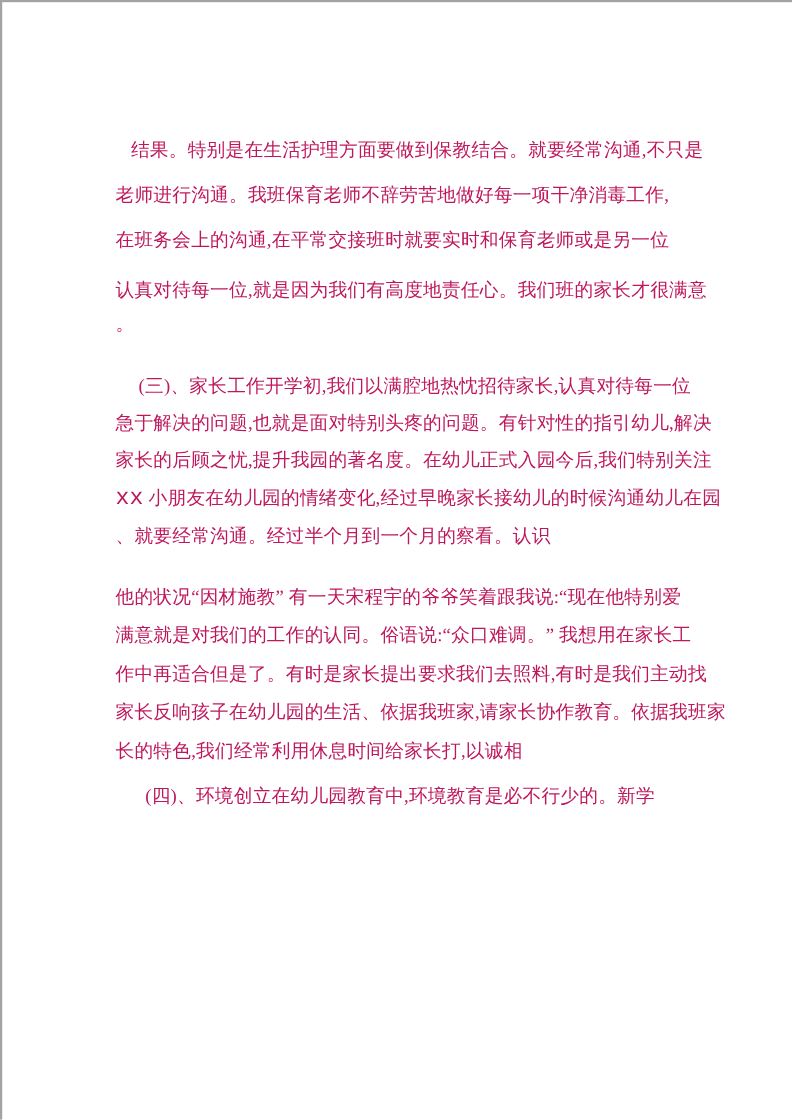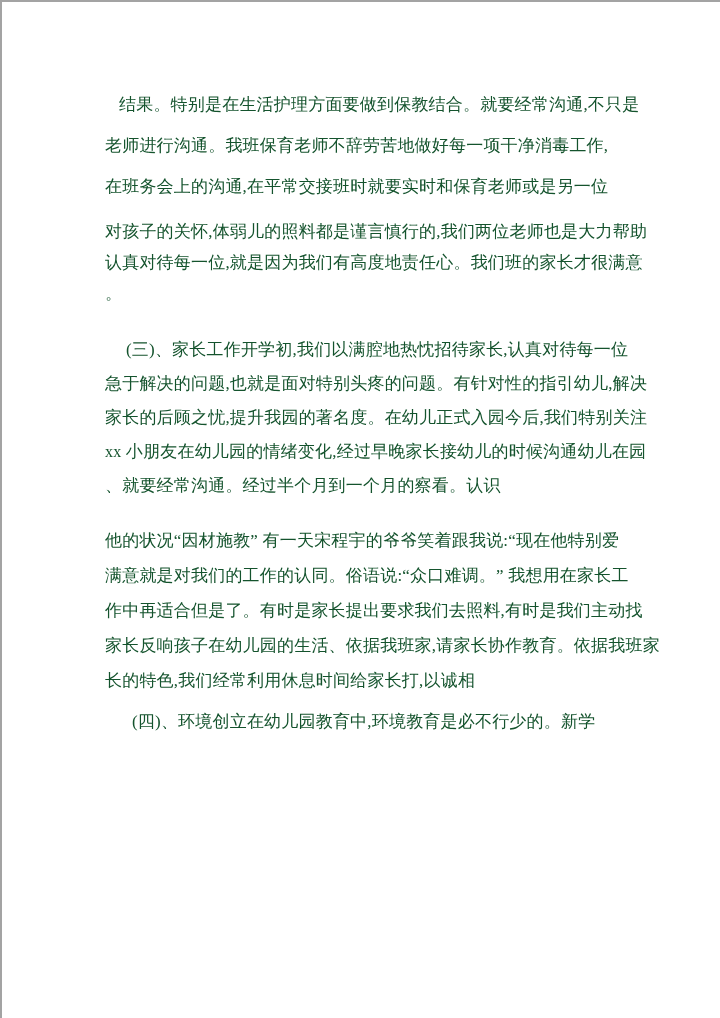--- a/index.html
+++ b/index.html
@@ -11,57 +11,57 @@
     background: #ffffff;
     border-top: 2px solid #a3a3a3;
     border-left: 2px solid #a3a3a3;
     overflow: hidden;
   }
   .doc {
     box-sizing: border-box;
     padding: 82px 60px 0 103px;
     font-family: "Liberation Serif", "DejaVu Serif", serif;
     font-size: 17px;
-    color: #14532d;
+    color: #be185d;
     letter-spacing: 0.2px;
+    margin-top: 32px;
   }
   .para { margin: 0; }
   .line { white-space: nowrap; }
   .p1 { line-height: 41px; }
   .p2 { line-height: 31px; margin-top: 9px; }
   .p3 { line-height: 34px; margin-top: 24px; }
   .p4 { line-height: 35px; margin-top: 20px; }
   .p5 { line-height: 32px; margin-top: 16px; }
   .p6 { line-height: 35px; margin-top: 6px; }
   .ind-14 { padding-left: 14px; }
   .ind-21 { padding-left: 21px; }
   .ind-27 { padding-left: 27px; }
   .sans {
-    font-family: Liberation Serif, serif;
-    font-size: 16px;
+    font-family: Liberation Mono, monospace;
+    font-size: 21px;
   }
   .sans-big {
     font-family: "Liberation Sans", "DejaVu Sans", sans-serif;
     font-size: 18px;
   }
 </style>
 </head>
 <body>
 
 <div class="page">
   <div class="doc">
 
     <div class="para p1">
       <div class="line ind-14">结果。特别是在生活护理方面要做到保教结合。就要经常沟通,不只是</div>
       <div class="line">老师进行沟通。我班保育老师不辞劳苦地做好每一项干净消毒工作,</div>
       <div class="line">在班务会上的沟通,在平常交接班时就要实时和保育老师或是另一位</div>
     </div>
 
     <div class="para p2">
-      <div class="line">对孩子的关怀,体弱儿的照料都是谨言慎行的,我们两位老师也是大力帮助</div>
       <div class="line">认真对待每一位,就是因为我们有高度地责任心。我们班的家长才很满意</div>
       <div class="line">。</div>
     </div>
 
     <div class="para p3">
       <div class="line ind-21">(三)、家长工作开学初,我们以满腔地热忱招待家长,认真对待每一位</div>
       <div class="line">急于解决的问题,也就是面对特别头疼的问题。有针对性的指引幼儿,解决</div>
       <div class="line">家长的后顾之忧,提升我园的著名度。在幼儿正式入园今后,我们特别关注</div>
       <div class="line">
         <span class="sans">xx</span><span> 小朋友在幼儿园的情绪变化,经过早晚家长接幼儿的时候沟通幼儿在园</span>

